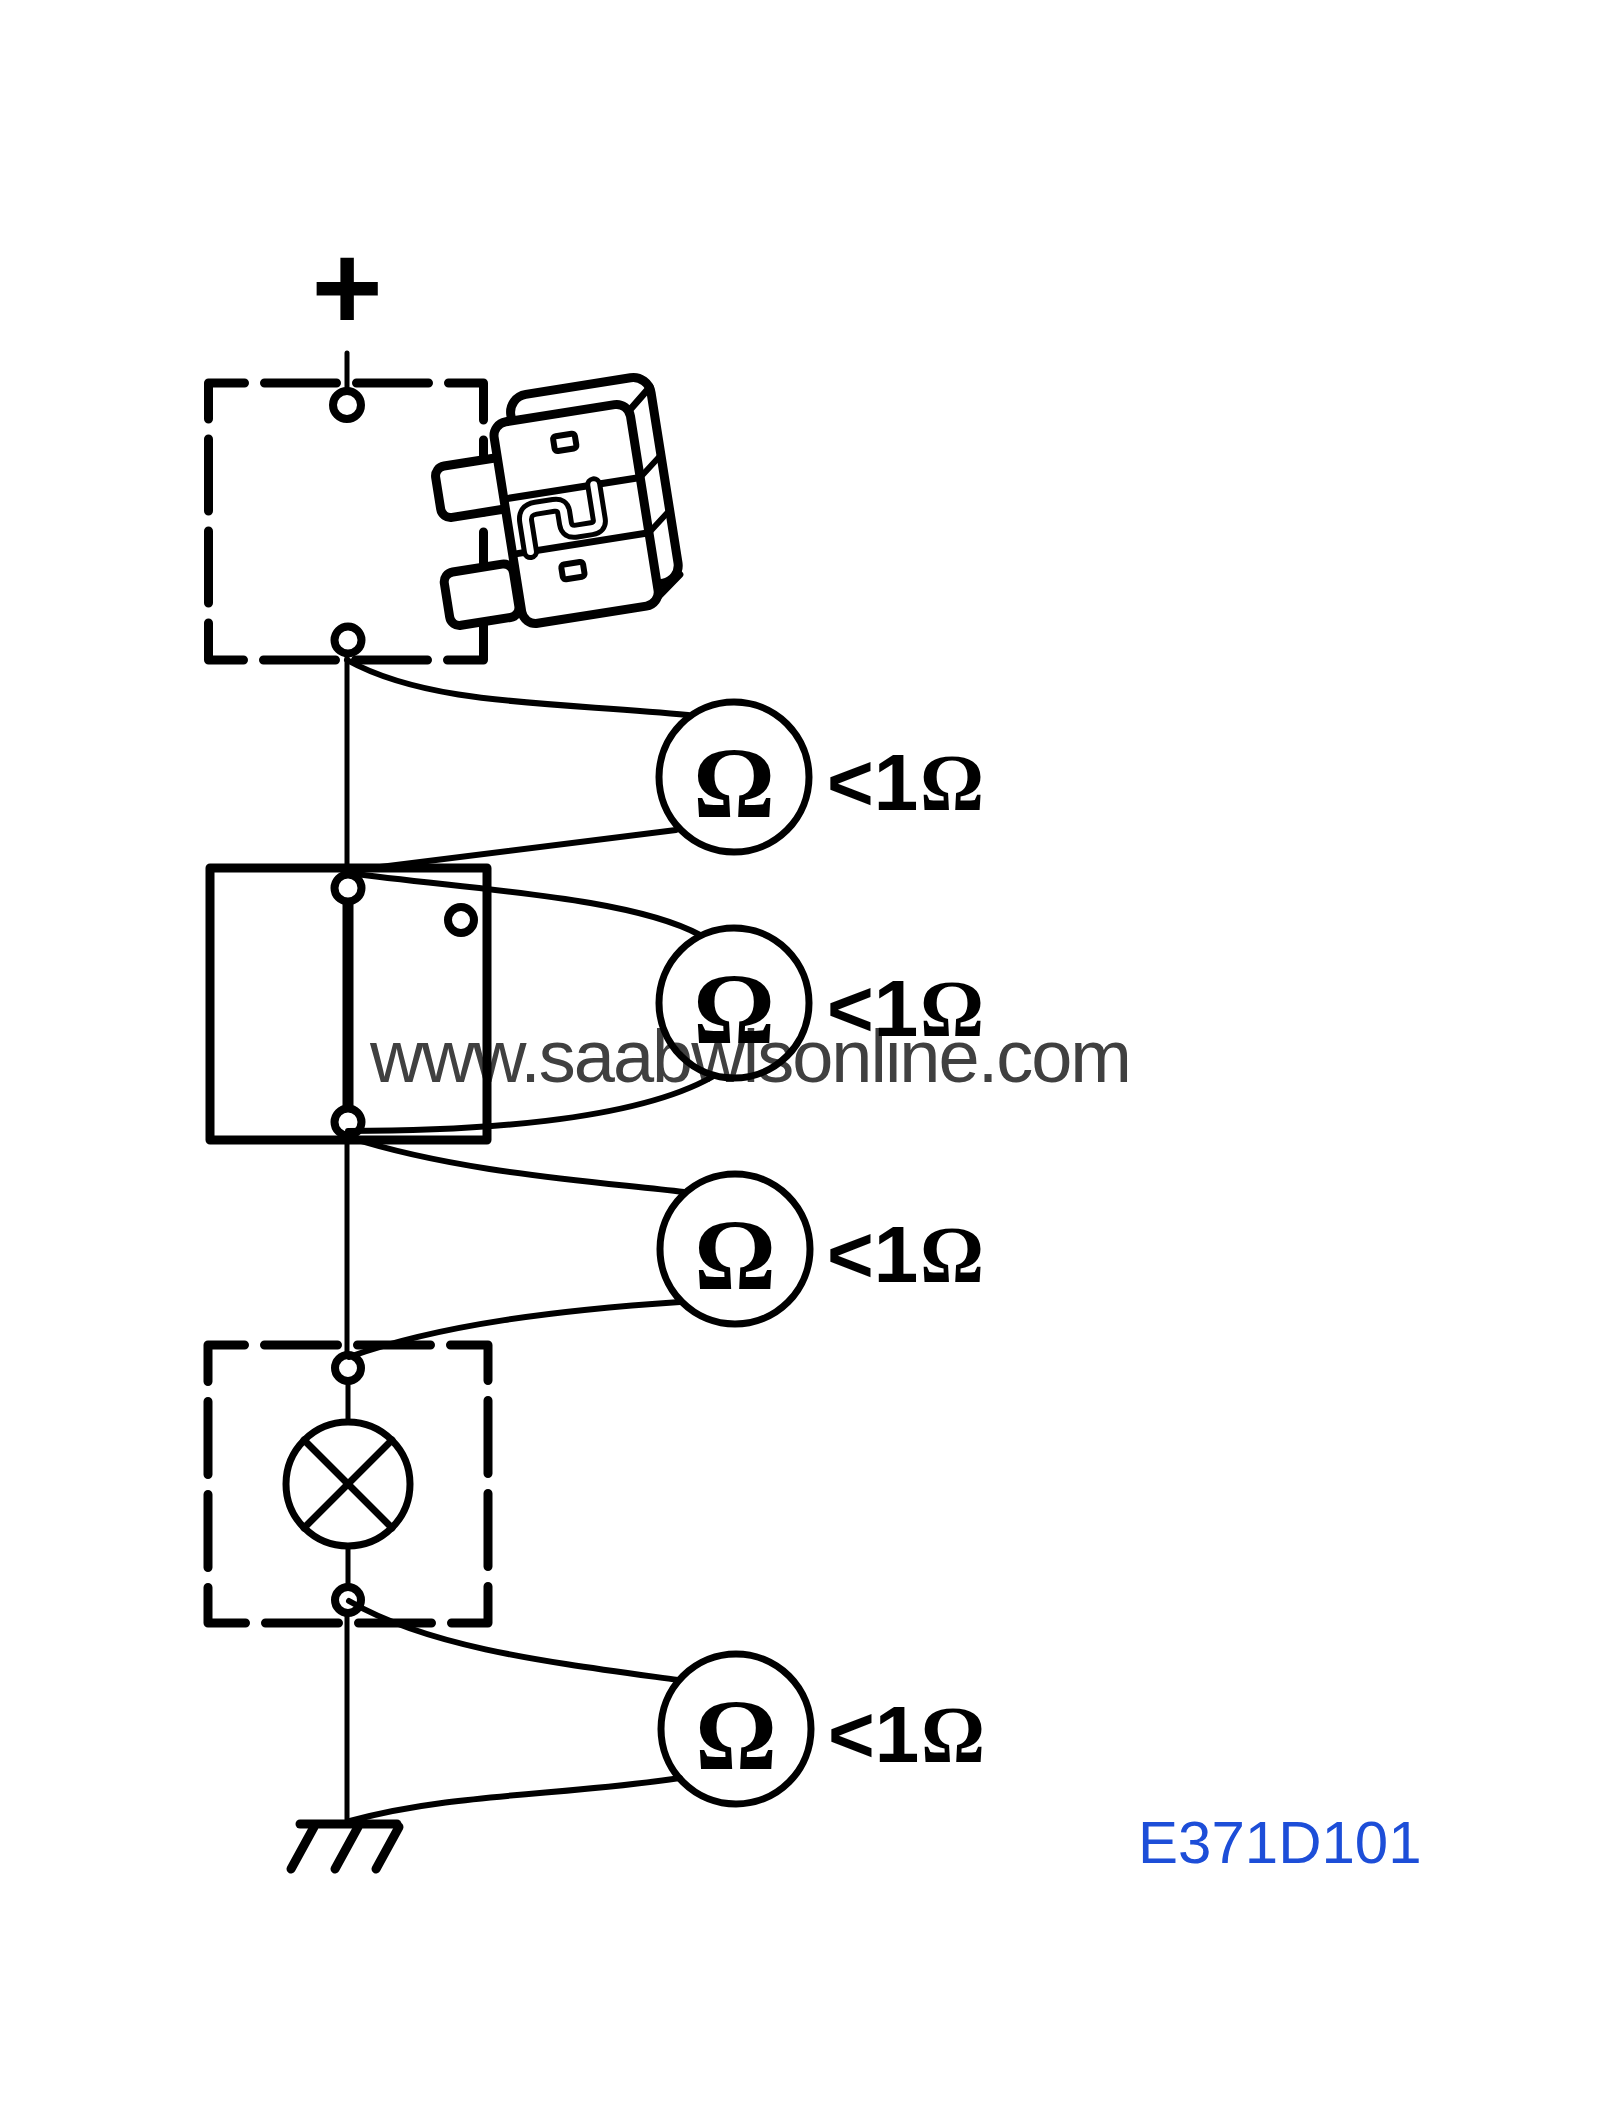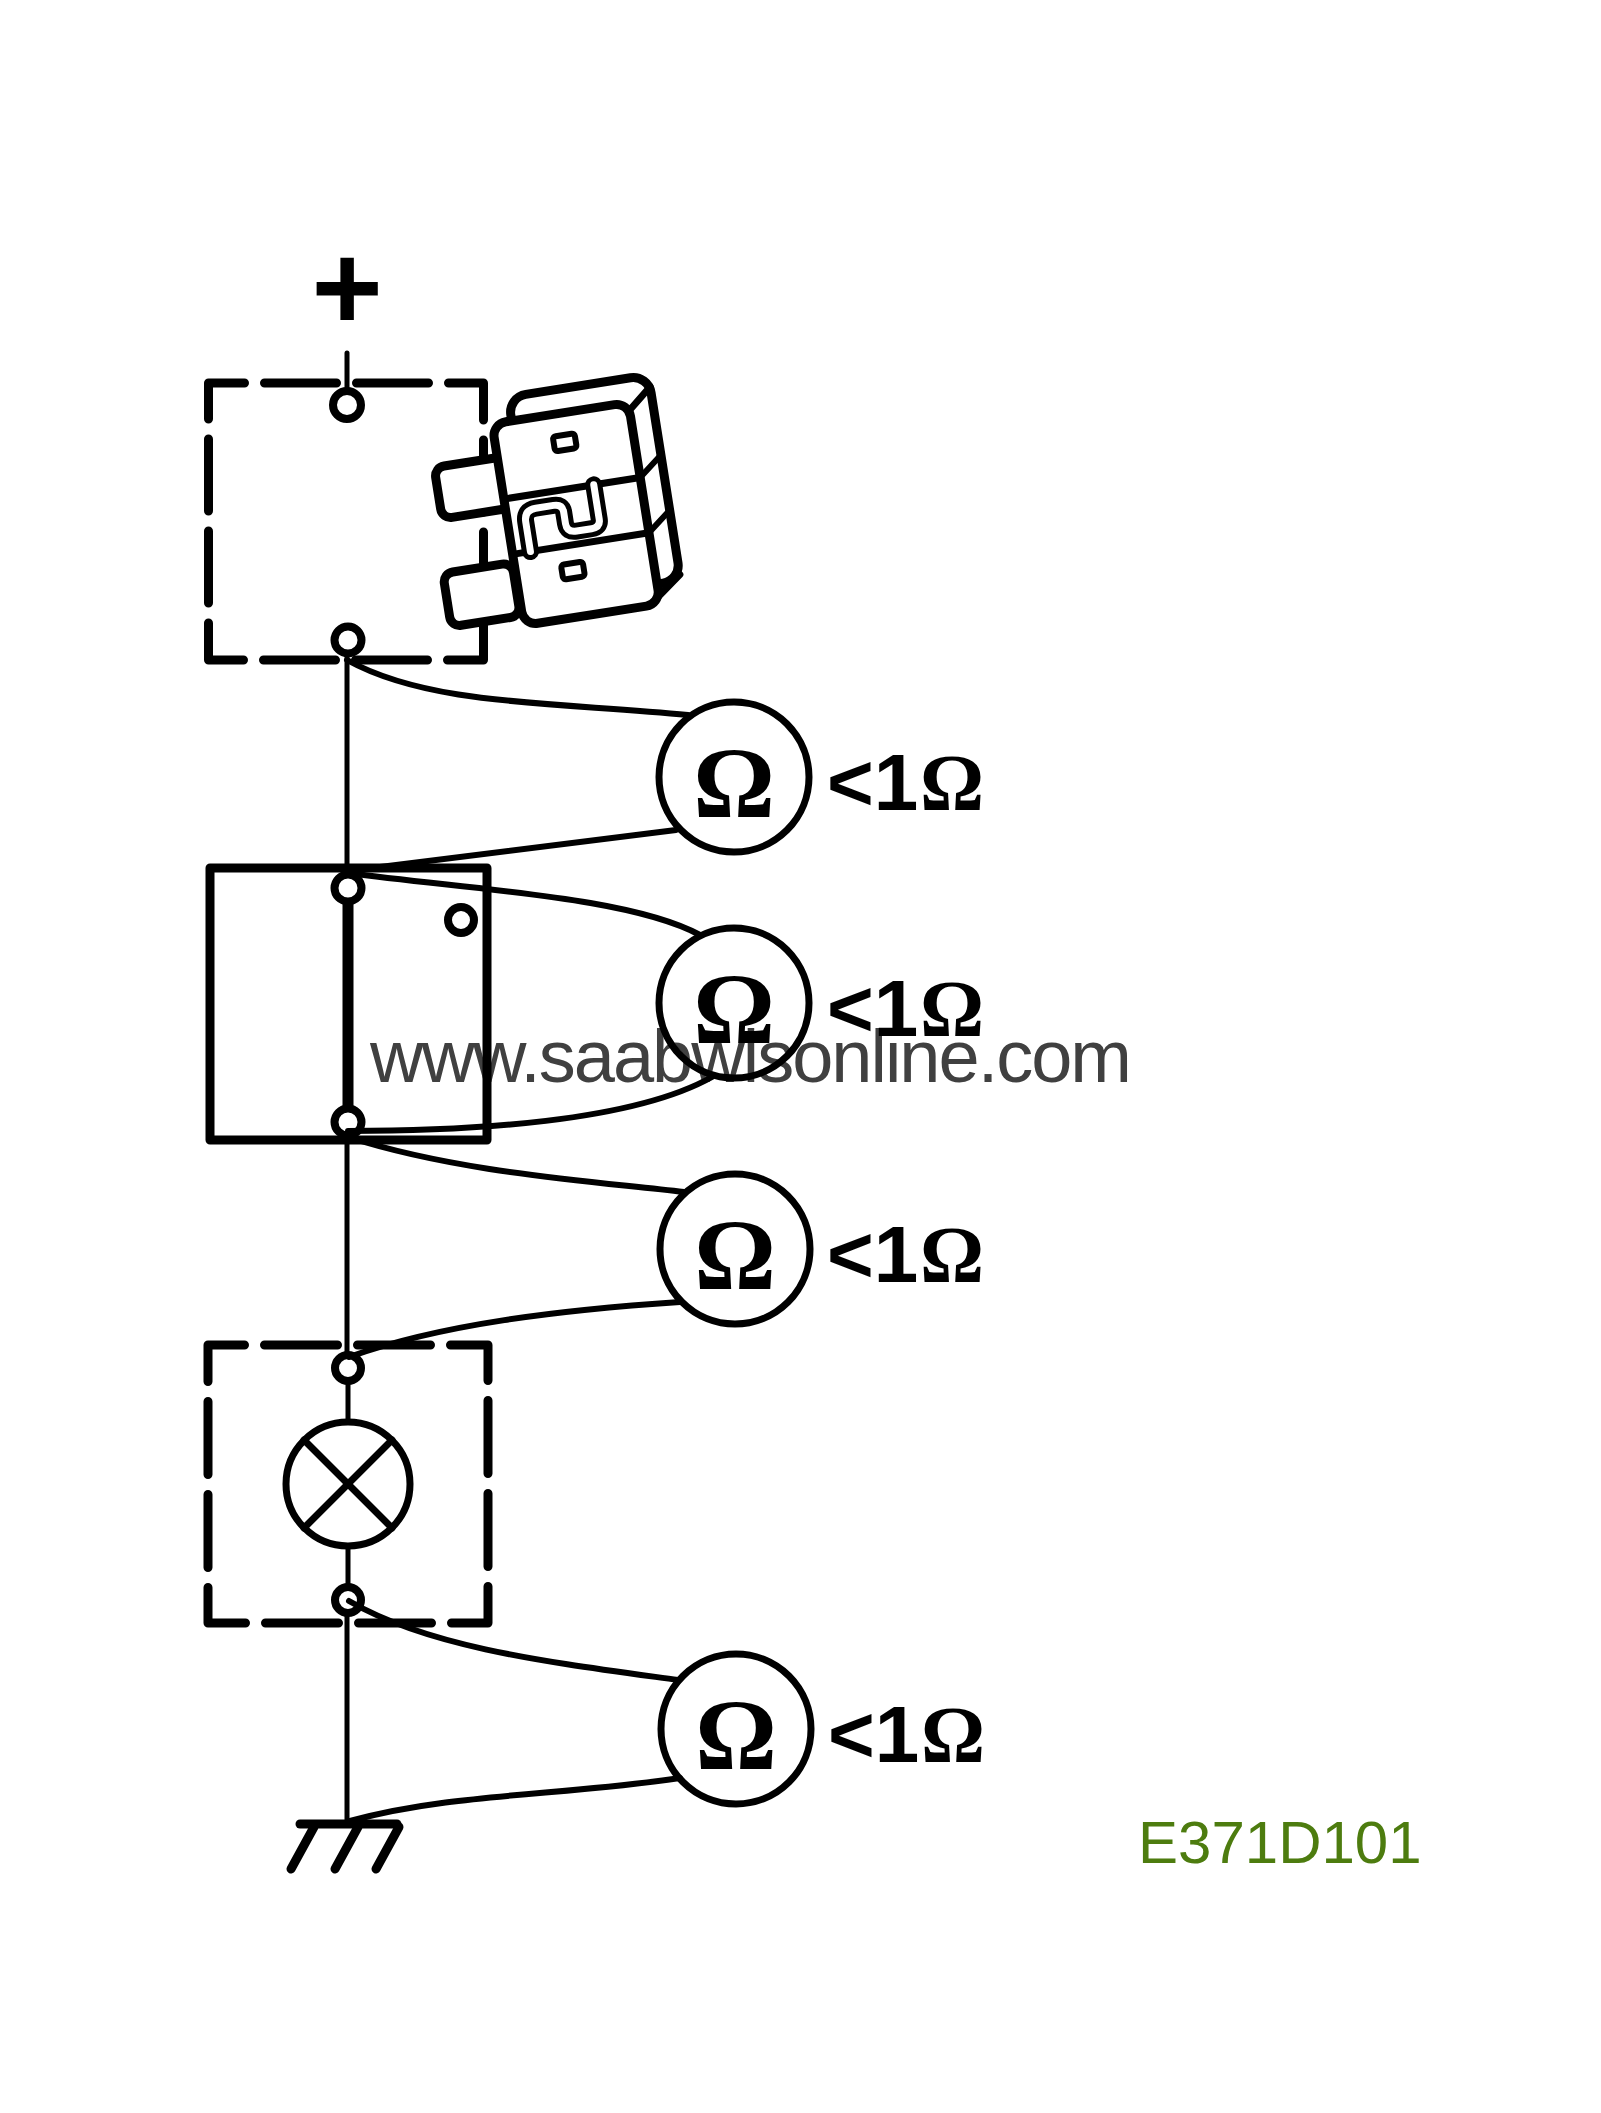--- a/index.html
+++ b/index.html
@@ -6,21 +6,21 @@
   body{width:1601px;height:2113px;position:relative;overflow:hidden;
        font-family:"Liberation Sans",sans-serif;}
   .watermark{
     position:absolute;left:370px;top:1014px;z-index:1;
     font-family:"Liberation Sans",sans-serif;
     font-size:74px;letter-spacing:-2px;color:#404040;white-space:nowrap;
   }
   #diagram-svg{position:absolute;left:0;top:0;z-index:2;}
   .figure-code{
     position:absolute;left:1138px;top:1808px;z-index:3;
-    font-family:"Liberation Sans",sans-serif;font-size:60px;color:#4d7c0f;
+    font-family:"Liberation Sans",sans-serif;font-size:60px;color:#1d4ed8;
     white-space:nowrap;
   }
   text{fill:#000000;}
   .t-sans{font-family:"Liberation Sans",sans-serif;}
   .t-serif{font-family:"Liberation Serif",serif;}
 </style>
 </head>
 <body>
 
 <div class="watermark">www.saabwisonline.com</div>

